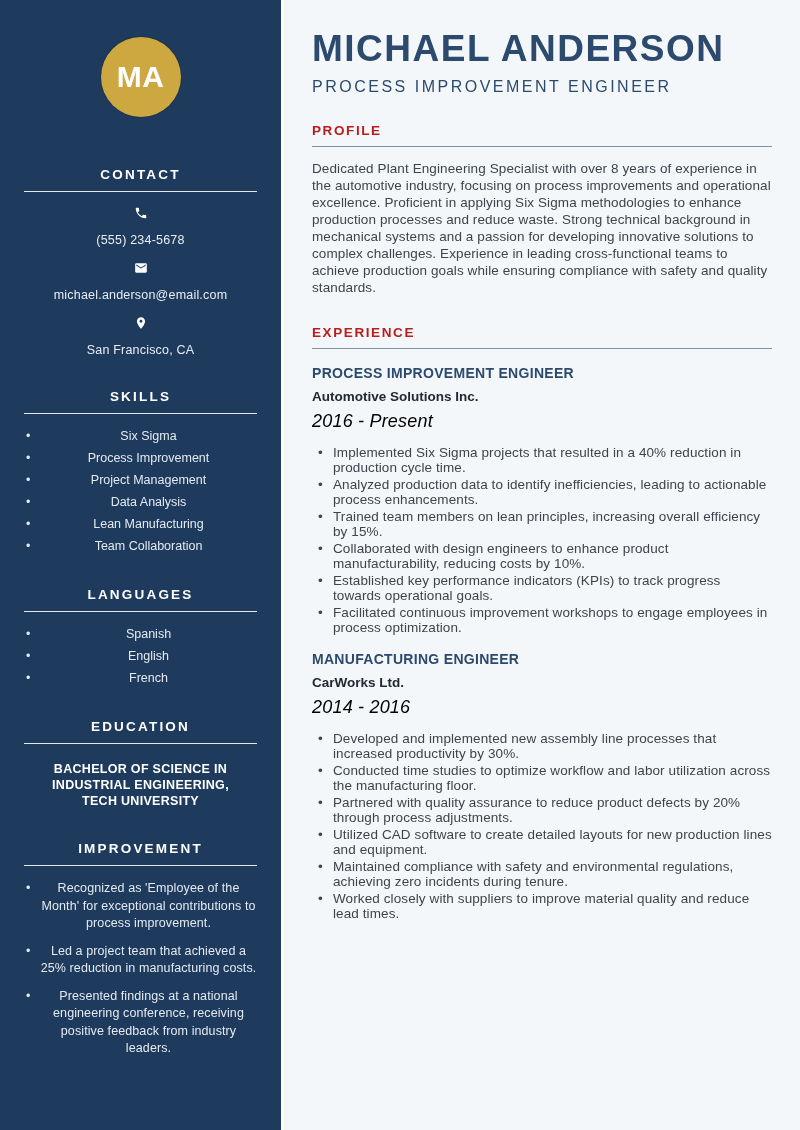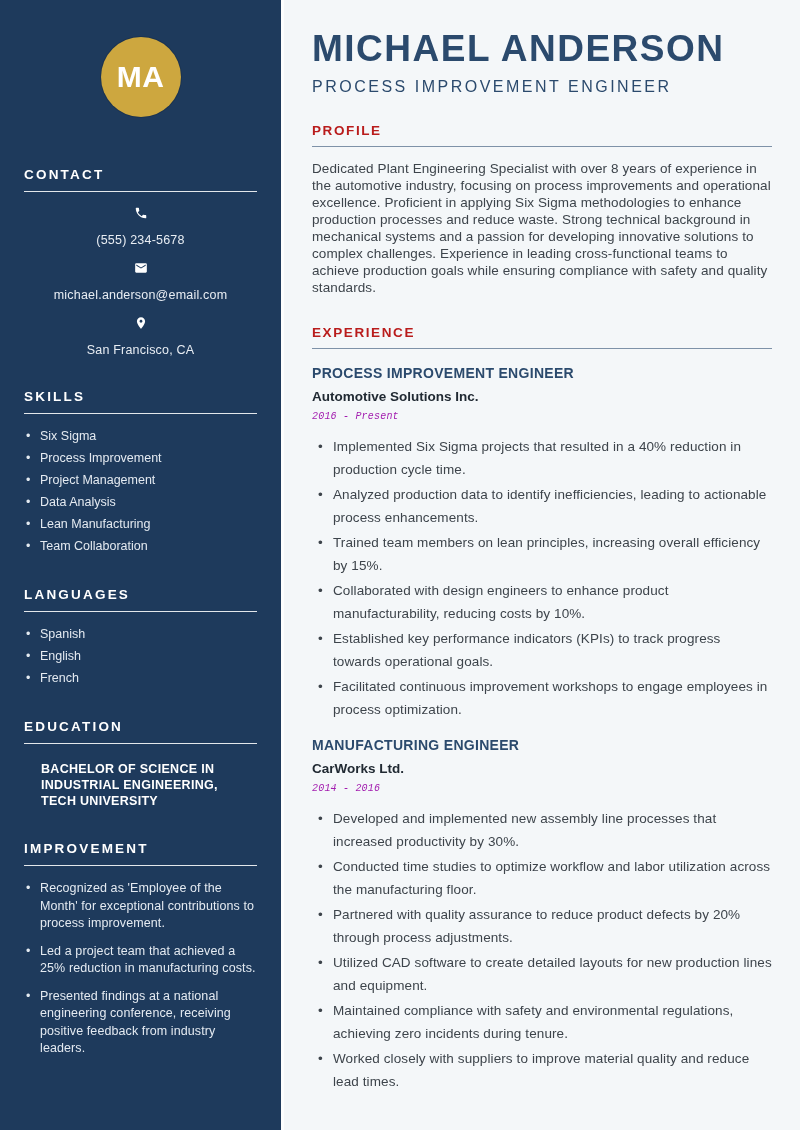--- a/index.html
+++ b/index.html
@@ -6,20 +6,21 @@
   .page{
     width:800px;height:1130px;display:flex;background:#f4f7f9;
     font-family:"Liberation Sans","DejaVu Sans",sans-serif;
     overflow:hidden;
   }
   
   .sidebar{
     width:281px;min-width:281px;box-sizing:border-box;
     background:#1e3a5c;color:#e8edf3;
     padding:37px 24px 30px;
+    text-align:center;
   }
   .edge{width:3px;background:#fdfefe;}
   .avatar{
     width:80px;height:80px;border-radius:50%;
     background:#cda73f;color:#ffffff;
     font-size:30px;font-weight:700;letter-spacing:.5px;
     display:flex;align-items:center;justify-content:center;
     margin:0 auto 50px;
     box-shadow:0 0 0 1px rgba(0,0,0,.12);
   }
@@ -57,25 +58,25 @@
   .main-rule{border:none;border-top:1px solid #7e92a8;margin:0 0 13px;}
   p.profile-text{
     font-size:13.5px;line-height:17px;color:#3d444b;
     margin:0 0 29px;letter-spacing:.1px;
   }
   .job h3{
     font-size:14px;font-weight:700;color:#2b4a6d;
     letter-spacing:.3px;margin:16px 0 8px;
   }
   .job .company{font-size:13.5px;font-weight:700;color:#212a33;margin:0 0 7px;}
-  .job .dates{font-size:10px;font-style:italic;color:#a21caf;margin:0 0 13px;letter-spacing:.2px;font-family:Liberation Mono, monospace;}
+  .job .dates{font-size:18px;font-style:italic;color:#000000;margin:0 0 13px;letter-spacing:.2px;}
   .job ul{list-style:none;margin:0;padding:0;}
   .job li{
     position:relative;padding-left:21px;margin-bottom:2px;
-    font-size:13.5px;line-height:23px;color:#3d444b;letter-spacing:.1px;
+    font-size:13.5px;line-height:15px;color:#3d444b;letter-spacing:.1px;
   }
   .job li::before{content:"\2022";position:absolute;left:6px;}
   .job{margin-bottom:3px;}
 </style>
 </head>
 <body>
 
 <div class="page">
 
   <aside class="sidebar">

